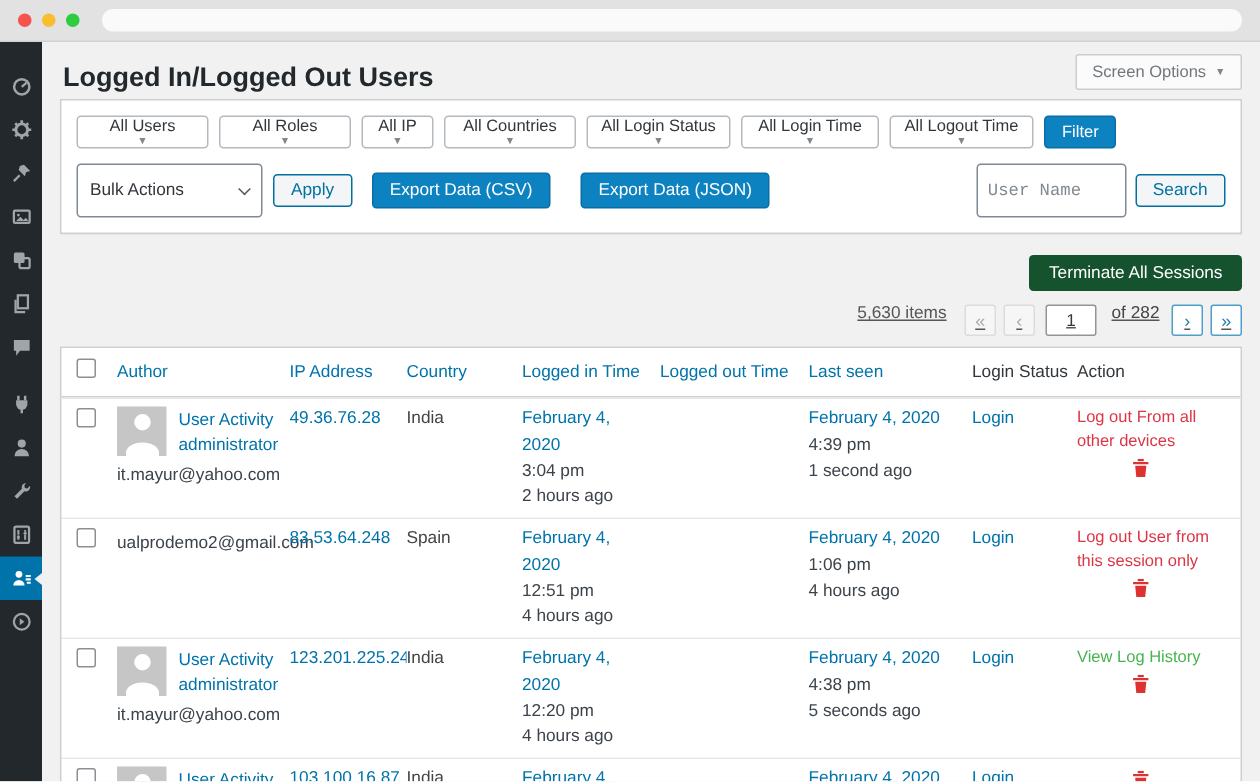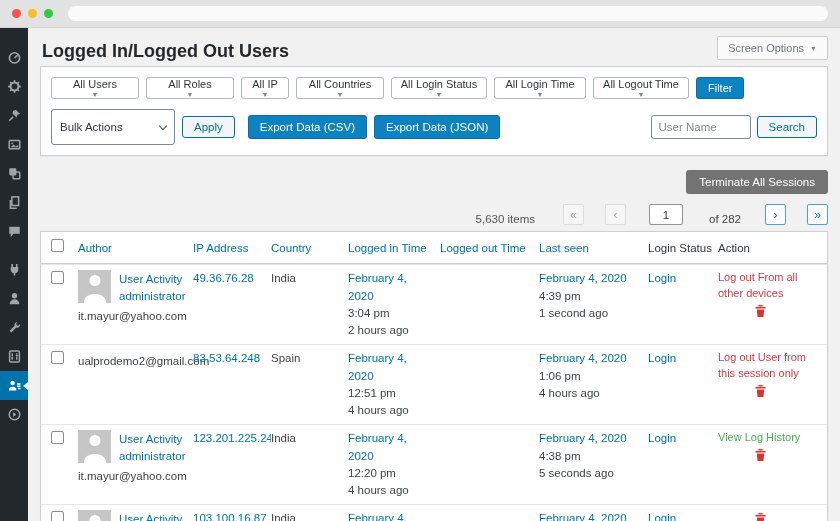--- a/index.html
+++ b/index.html
@@ -37,34 +37,34 @@
   .frow + .frow { margin-top: 10px; }
   .wpselect { display: inline-flex; align-items: center; justify-content: space-between; height: 22px; border: 1px solid #b4b9be;
               border-radius: 3px; background: #fff; font-size: 11px; color: #32373c; padding: 0 6px; cursor: pointer; flex-shrink: 0; flex-direction: column; }
   .w-users, .w-roles, .w-countries { width: 88px; }
   .w-ip { width: 48px; }
   .w-status { width: 96px; }
   .w-ltime { width: 92px; }
   .w-lotime { width: 96px; }
   .btn-primary { background: #0d82c1; color: #fff; border: 1px solid #0a6da3; border-radius: 3px; font-size: 11px;
                  padding: 4px 11px; cursor: pointer; white-space: nowrap; }
-  .btn-primary.lg { font-size: 11.5px; padding: 5px 11px; }
+  .btn-primary.lg { font-size: 11.5px; padding: 5px 11px; margin-left: 13px; }
   .bulk { width: 124px; height: 36px; font-size: 11.5px; border: 1px solid #7e8993; border-radius: 3px; background: #fff;
           display: inline-flex; justify-content: space-between; align-items: center; padding: 0 8px; color: #32373c; cursor: pointer; }
   .chev { width: 6px; height: 6px; border-right: 1.6px solid #555; border-bottom: 1.6px solid #555; transform: rotate(45deg); margin-top: -3px; }
   .btn-secondary { background: #f3f5f6; border: 1px solid #0071a1; color: #0071a1; border-radius: 3px; font-size: 11.5px;
                    padding: 4px 11px; cursor: pointer; white-space: nowrap; }
   .search-group { margin-left: auto; display: flex; align-items: center; gap: 6px; }
-  .search-input { width: 100px; height: 24px; border: 1px solid #7e8993; border-radius: 3px; padding: 0 7px; font-size: 11.5px; color: #32373c; }
+  .search-input { width: 100px; height: 36px; border: 1px solid #7e8993; border-radius: 3px; padding: 0 7px; font-size: 11.5px; color: #32373c; font-family: Liberation Mono, monospace; }
   .search-input::placeholder { color: #828a91; }
 
   
   .terminate-row { display: flex; justify-content: flex-end; margin-top: 14px; }
-  .btn-danger { background: #737373; color: #fff; border: none; border-radius: 3px; font-size: 11.5px; padding: 6px 13px; cursor: pointer; }
-  .pagi-row { display: flex; justify-content: flex-end; align-items: flex-end; gap: 21px; margin-top: 9px; font-size: 11.5px; color: #555; height: 22px; }
+  .btn-danger { background: #14532d; color: #fff; border: none; border-radius: 3px; font-size: 11.5px; padding: 6px 13px; cursor: pointer; }
+  .pagi-row { display: flex; justify-content: flex-end; align-items: flex-start; gap: 5px; margin-top: 9px; font-size: 11.5px; color: #555; height: 22px; text-decoration: underline; }
   .pagi-items { margin-right: 7px; }
   .pbtn { min-width: 21px; height: 21px; display: inline-flex; align-items: center; justify-content: center; border-radius: 2px;
           font-size: 12px; padding: 0 4px; cursor: pointer; }
   .pbtn.disabled { background: #f6f6f6; border: 1px solid #dcdcde; color: #a7aaad; cursor: default; }
   .pbtn.enabled { background: #fff; border: 1px solid #4e9fcc; color: #1e7aa8; }
   .page-input { width: 34px; height: 21px; text-align: center; border: 1px solid #949494; border-radius: 2px; font-size: 11.5px; color: #32373c; margin: 0 2px; }
   .of-label { margin: 0 3px; color: #444; }
 
   
   .table { margin-top: 6px; background: #fff; border: 1px solid #ccd0d4; box-shadow: 0 1px 1px rgba(0,0,0,.04); font-size: 11.5px; color: #444; }

